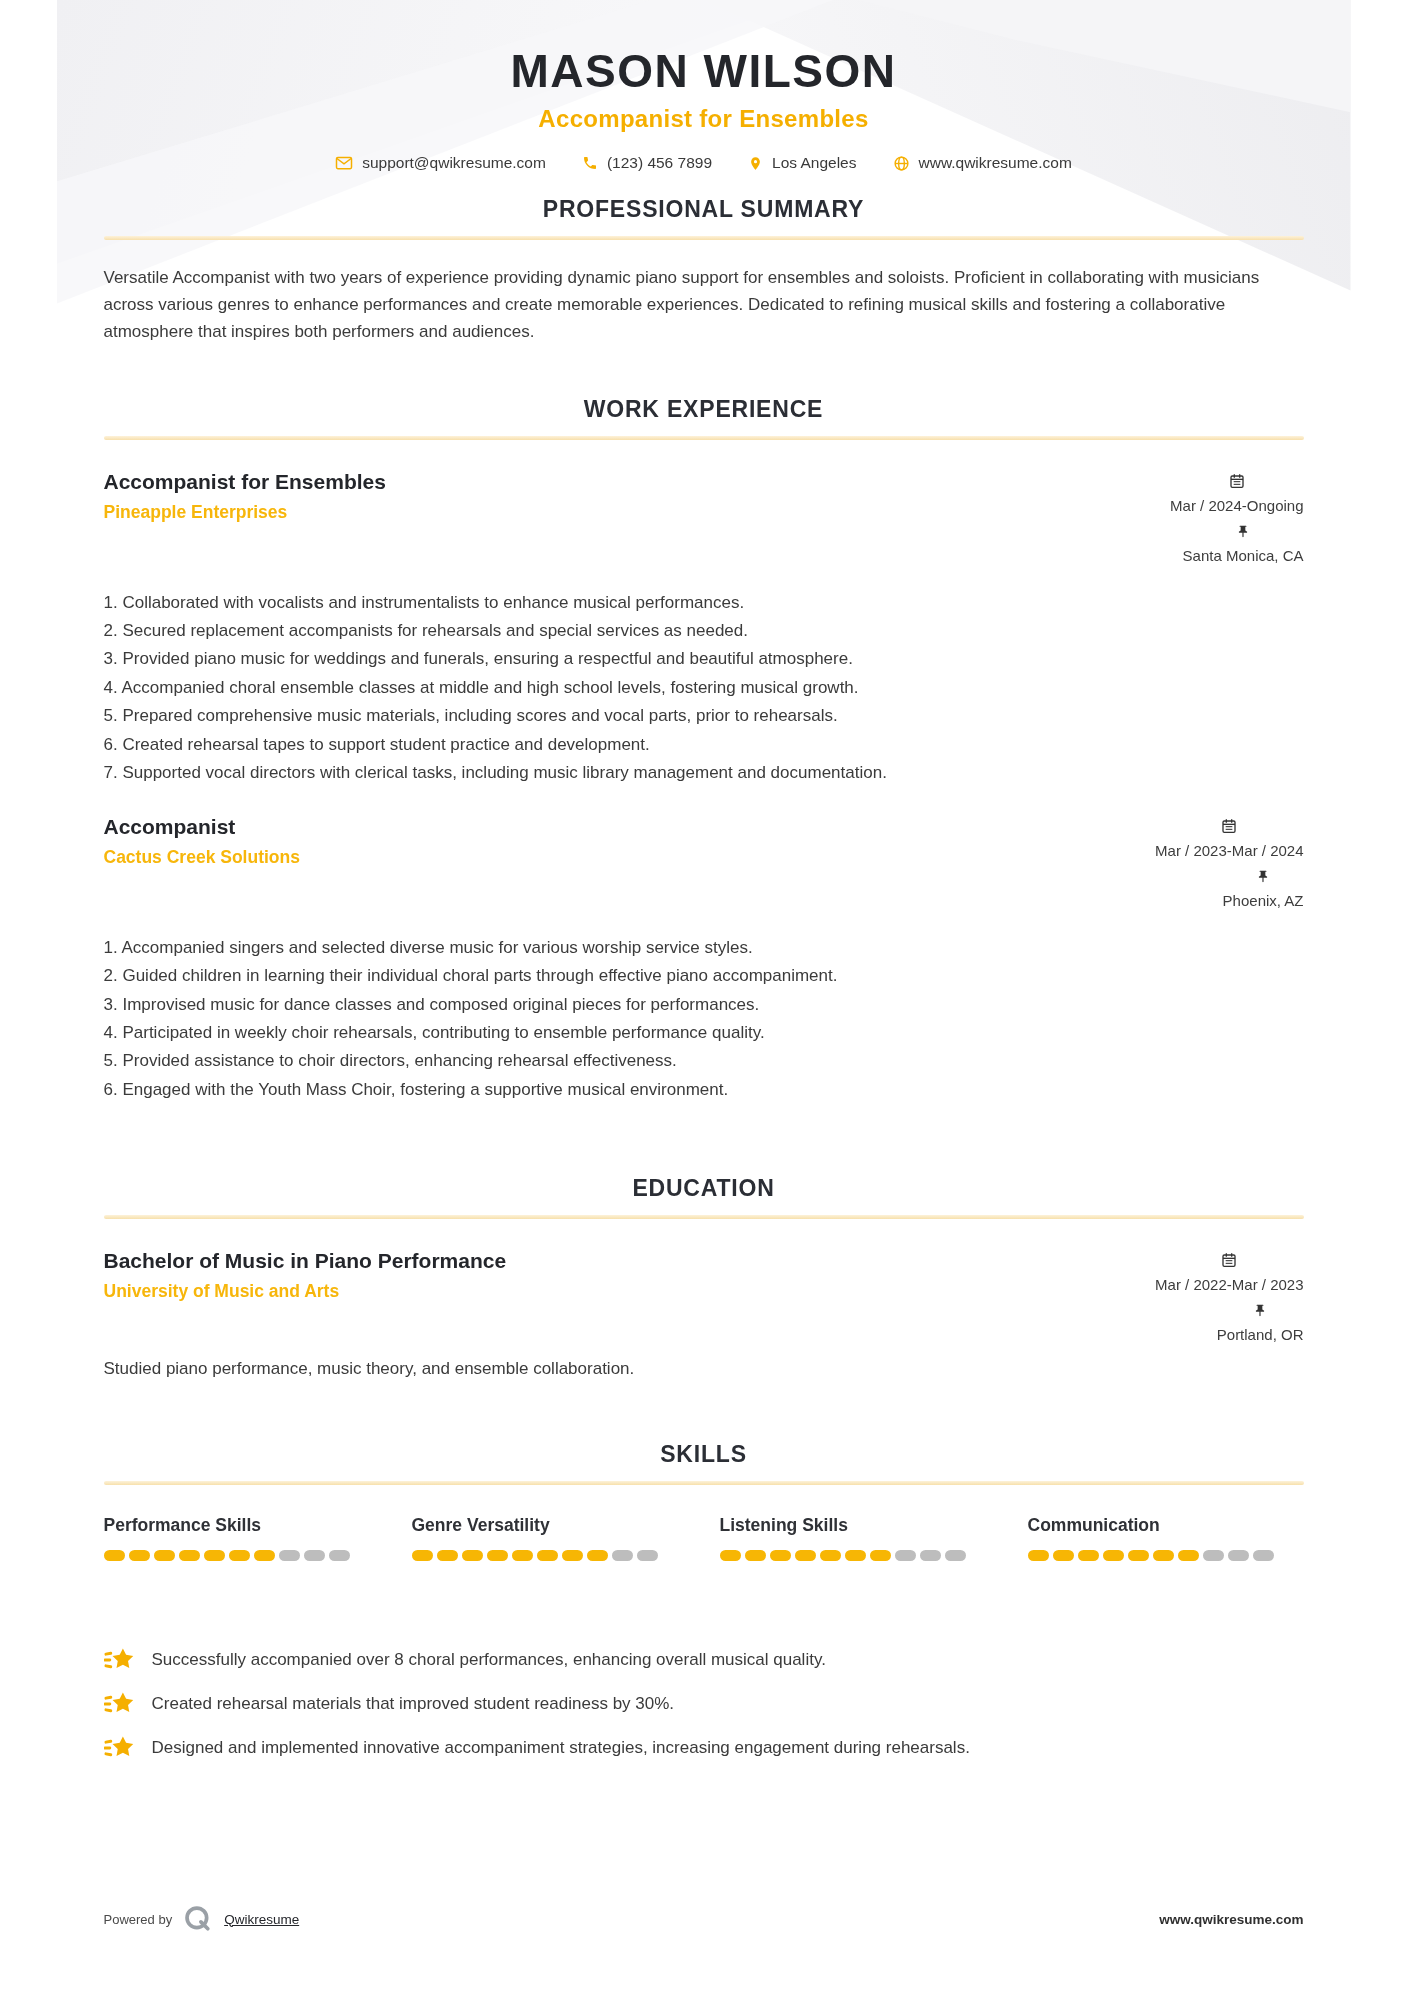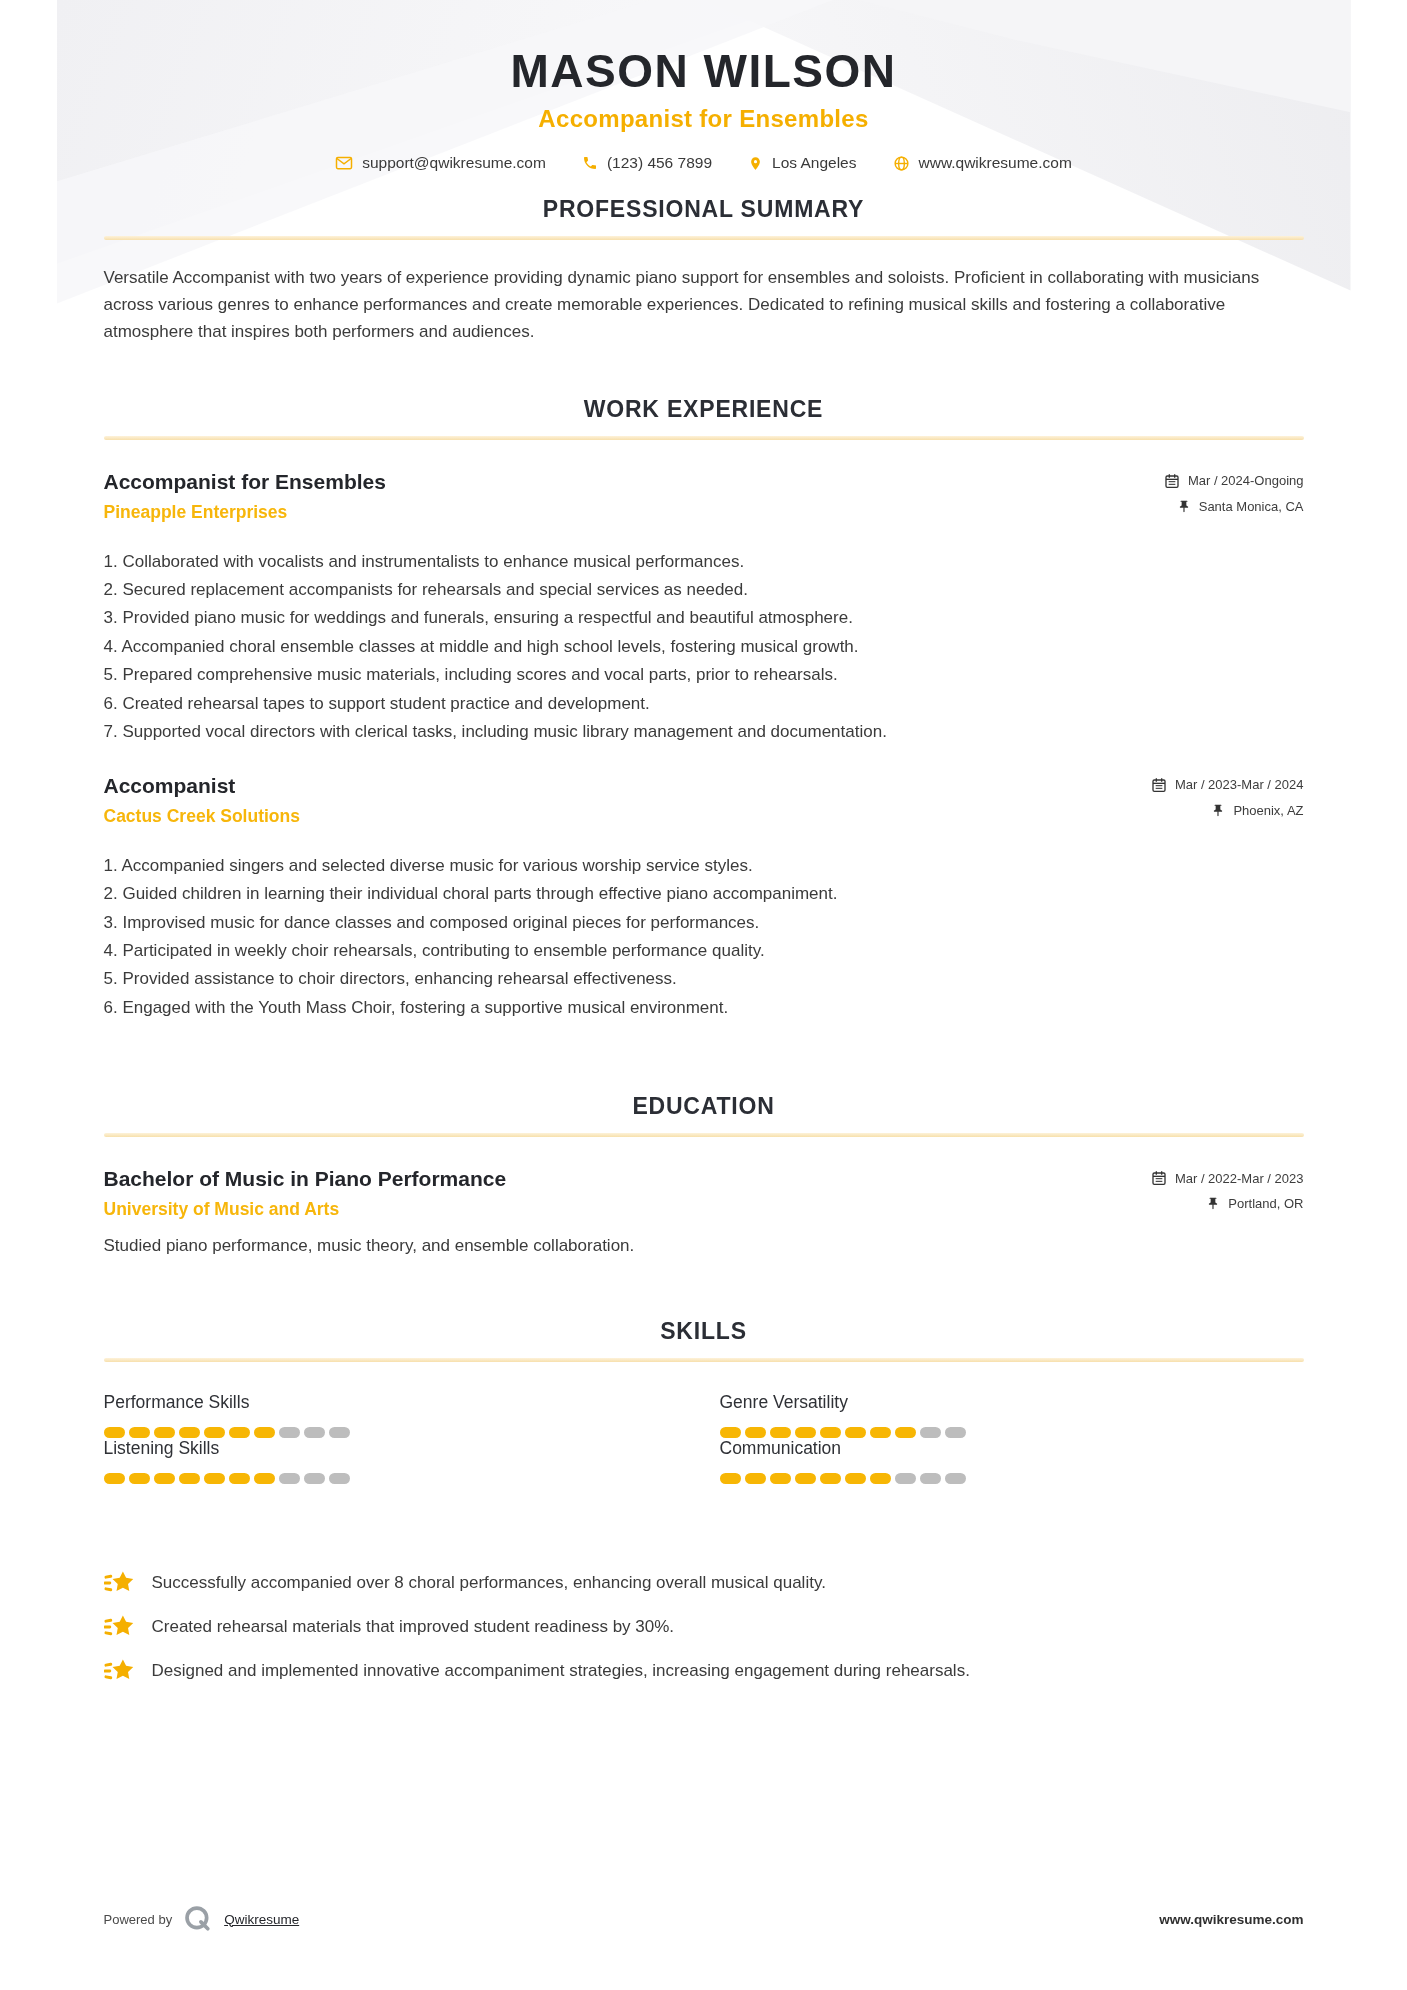--- a/index.html
+++ b/index.html
@@ -32,30 +32,30 @@
 
   .sec-summary { margin-top:24px; }
   .sec-summary p { margin-top:25px; font-size:17px; line-height:1.58; color:#3b3b3b; }
 
   .sec-exp { margin-top:50px; }
   .job { margin-top:30px; }
   .job-head { display:flex; justify-content:space-between; align-items:flex-start; }
   .role { font-size:21px; font-weight:700; color:#24262b; }
   .company { margin-top:8px; font-size:17.5px; font-weight:700; color:#F7B60B; }
   .meta { display:flex; flex-direction:column; align-items:flex-end; gap:10px; padding-top:3px; }
-  .meta-row { display:flex; align-items:center; gap:8px; font-size:13px; color:#3d3d3d; }
+  .meta-row { display:flex; align-items:center; gap:8px; font-size:15px; color:#3d3d3d;flex-direction:column; }
   ol.bullets { list-style:none; counter-reset:n; margin-top:28px; }
   ol.bullets li { counter-increment:n; font-size:17px; line-height:1.32; color:#3b3b3b; margin-bottom:6px; }
   ol.bullets li::before { content:counter(n) ". "; }
 
   .sec-edu { margin-top:68px; }
   .edu-desc { margin-top:16px; font-size:17px; color:#3b3b3b; }
 
   .sec-skills { margin-top:62px; }
-  .skills-grid { margin-top:30px; display:grid; grid-template-columns:repeat(2,1fr); column-gap:32px; }
+  .skills-grid { margin-top:30px; display:grid; grid-template-columns:repeat(4,1fr); column-gap:32px;font-weight:bold; }
   .skill-name { font-size:17.5px; color:#2f3136; }
   .skill-bar { margin-top:14px; display:flex; gap:4px; }
   .seg { width:21px; height:11px; border-radius:5.5px; }
   .seg.on { background:#F7B604; }
   .seg.off { background:#BDBDBD; }
 
   .sec-ach { margin-top:58px; }
   .ach-list { margin-top:27px; }
   .ach-row { display:flex; align-items:center; gap:17px; margin-bottom:16px; }
   .ach-row p { font-size:17px; color:#3b3b3b; }

